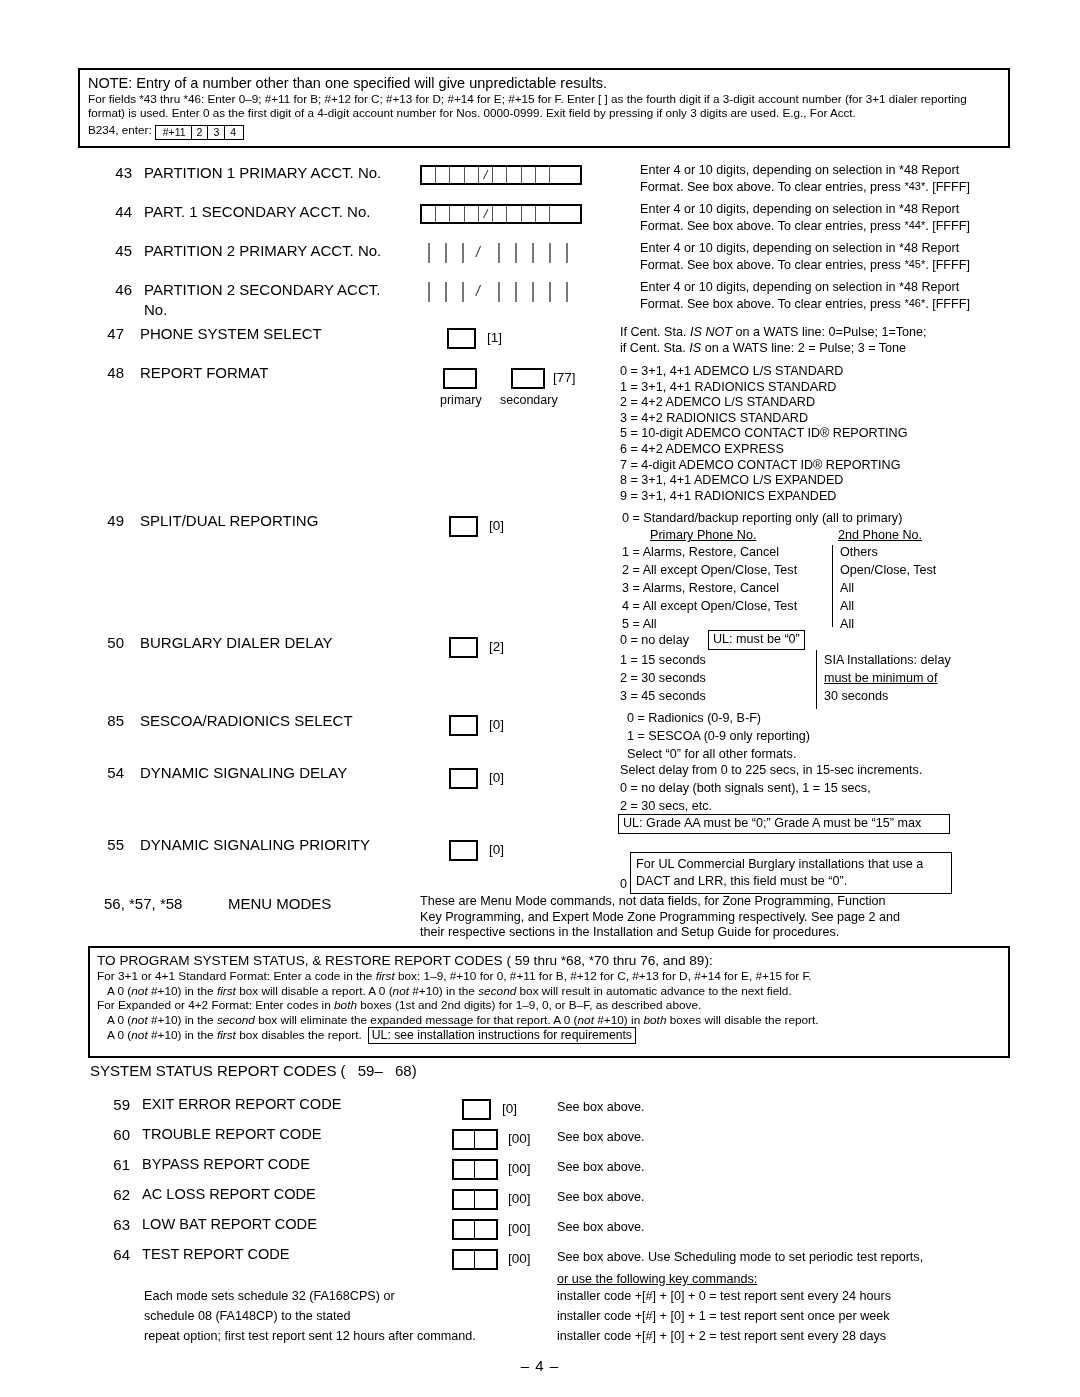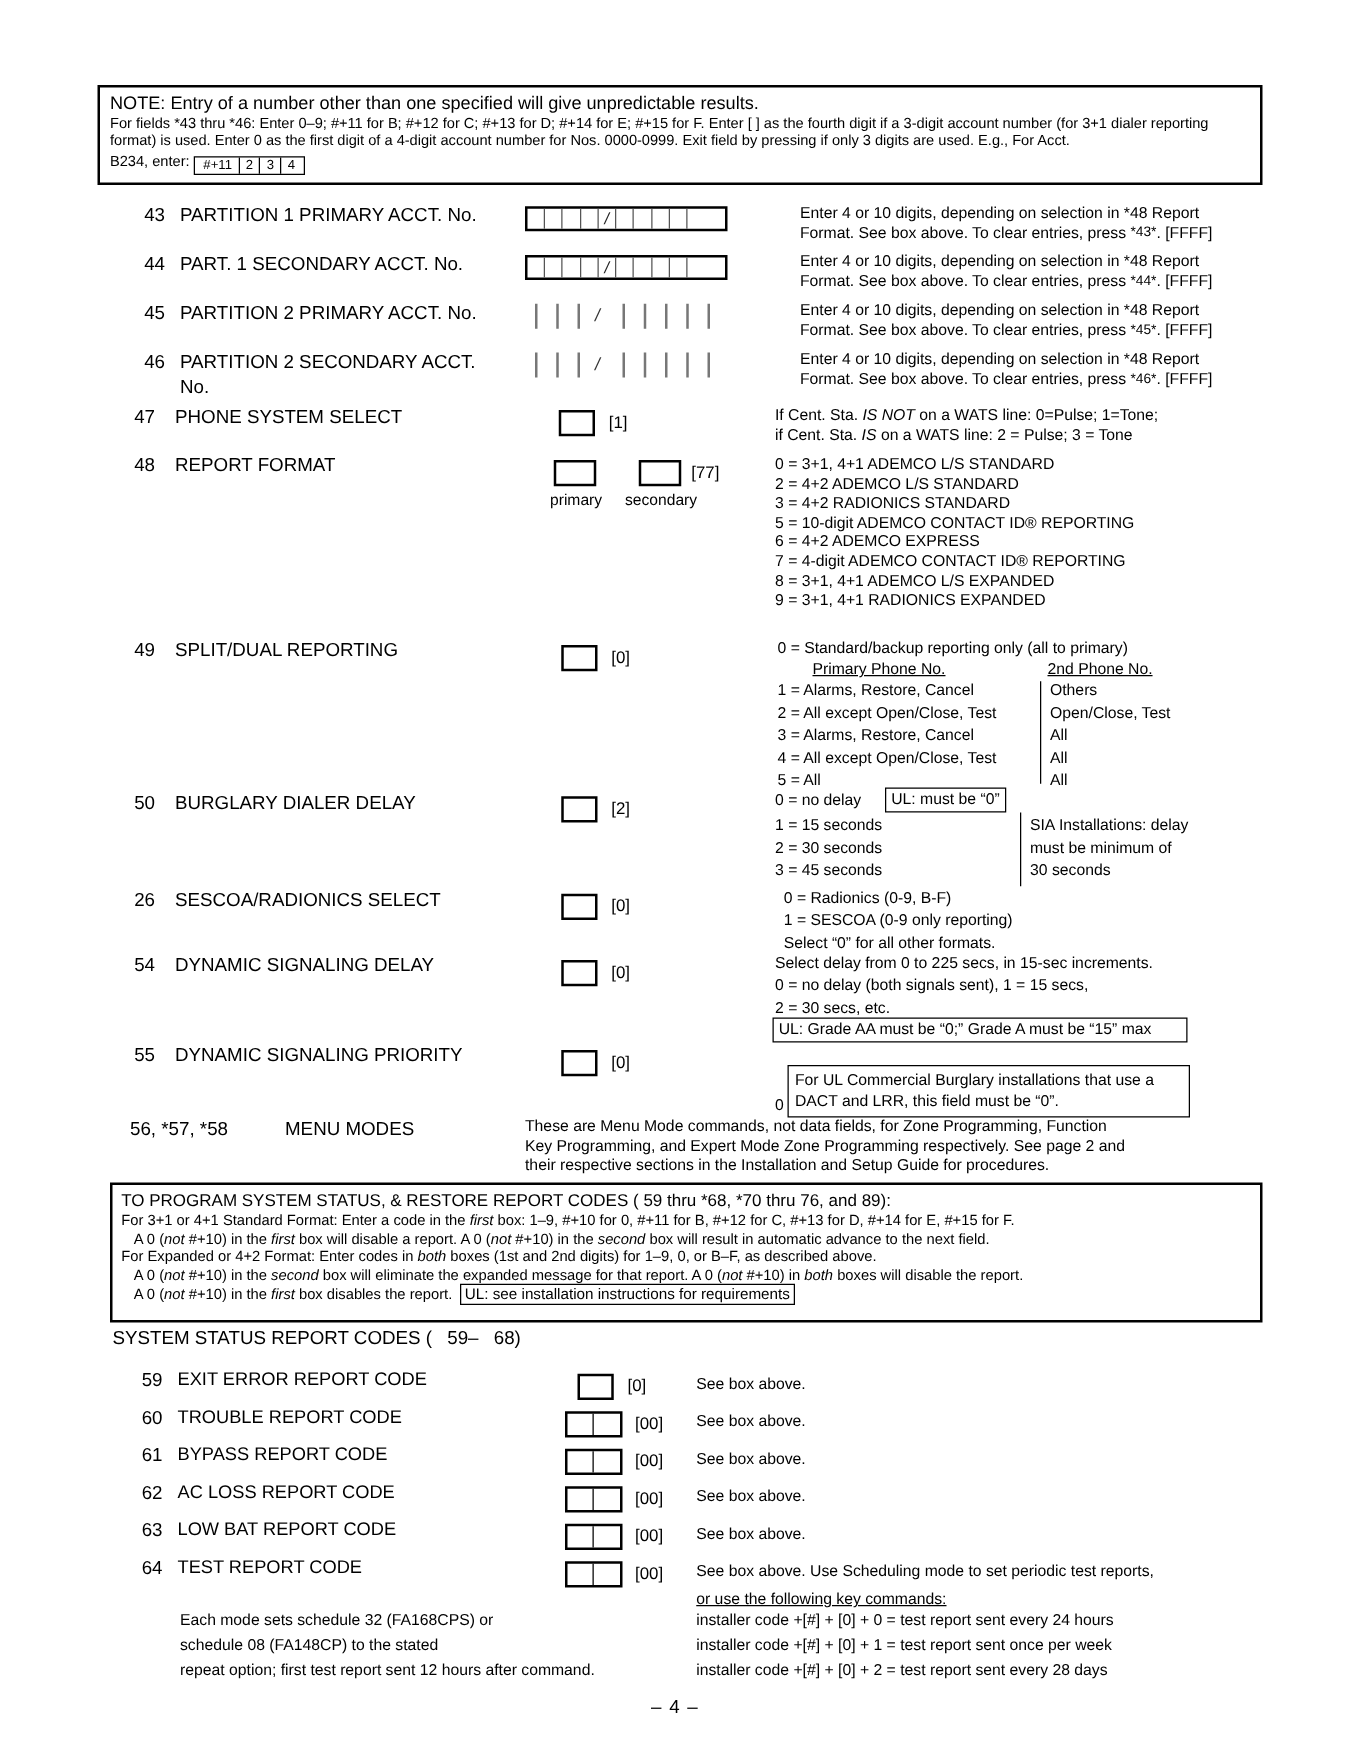--- a/index.html
+++ b/index.html
@@ -176,20 +176,21 @@
 
   <div class="fnum" style="left:96px;top:340px;">48</div>
   <div class="fname" style="left:140px;top:340px;">REPORT FORMAT</div>
   <div class="ebox1" style="left:443px;top:344px;width:34px;"></div>
   <div class="ebox1" style="left:511px;top:344px;width:34px;"></div>
   <div class="defval" style="left:553px;top:346px;">[77]</div>
   <div class="sublabel" style="left:440px;top:369px;">primary</div>
   <div class="sublabel" style="left:500px;top:369px;">secondary</div>
   <div class="desc" style="left:620px;top:340px;width:400px;">
     <div>0 = 3+1, 4+1 ADEMCO L/S STANDARD</div>
+    <div>1 = 3+1, 4+1 RADIONICS STANDARD</div>
     <div>2 = 4+2 ADEMCO L/S STANDARD</div>
     <div>3 = 4+2 RADIONICS STANDARD</div>
     <div>5 = 10-digit ADEMCO CONTACT ID® REPORTING</div>
     <div>6 = 4+2 ADEMCO EXPRESS</div>
     <div>7 = 4-digit ADEMCO CONTACT ID® REPORTING</div>
     <div>8 = 3+1, 4+1 ADEMCO L/S EXPANDED</div>
     <div>9 = 3+1, 4+1 RADIONICS EXPANDED</div>
   </div>
 
   <div class="fnum" style="left:96px;top:488px;">49</div>
@@ -218,24 +219,24 @@
   <div class="ebox1" style="left:449px;top:613px;"></div>
   <div class="defval" style="left:489px;top:615px;">[2]</div>
 
   <div class="desc" style="left:620px;top:609px;">0 = no delay</div>
   <div class="callout" style="left:708px;top:606px;">UL: must be “0”</div>
   <div class="desc" style="left:620px;top:629px;">1 = 15 seconds</div>
   <div class="desc" style="left:620px;top:647px;">2 = 30 seconds</div>
   <div class="desc" style="left:620px;top:665px;">3 = 45 seconds</div>
   <div class="vrule" style="left:816px;top:626px;height:59px;"></div>
   <div class="desc" style="left:824px;top:629px;">SIA Installations: delay</div>
-  <div class="desc" style="left:824px;top:647px;">must be minimum of</div>
+  <div class="desc" style="left:824px;top:647px;text-decoration:underline;">must be minimum of</div>
   <div class="desc" style="left:824px;top:665px;">30 seconds</div>
 
-  <div class="fnum" style="left:96px;top:688px;">26</div>
+  <div class="fnum" style="left:96px;top:688px;">85</div>
   <div class="fname" style="left:140px;top:688px;">SESCOA/RADIONICS SELECT</div>
   <div class="ebox1" style="left:449px;top:691px;"></div>
   <div class="defval" style="left:489px;top:693px;">[0]</div>
   <div class="desc" style="left:627px;top:687px;">0 = Radionics (0-9, B-F)</div>
   <div class="desc" style="left:627px;top:705px;">1 = SESCOA (0-9 only reporting)</div>
   <div class="desc" style="left:627px;top:723px;">Select “0” for all other formats.</div>
 
   <div class="fnum" style="left:96px;top:740px;">54</div>
   <div class="fname" style="left:140px;top:740px;">DYNAMIC SIGNALING DELAY</div>
   <div class="ebox1" style="left:449px;top:744px;"></div>

